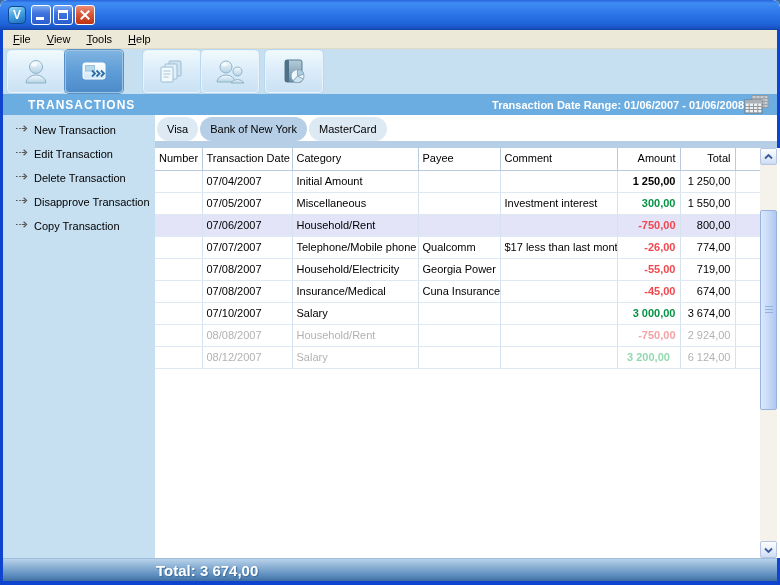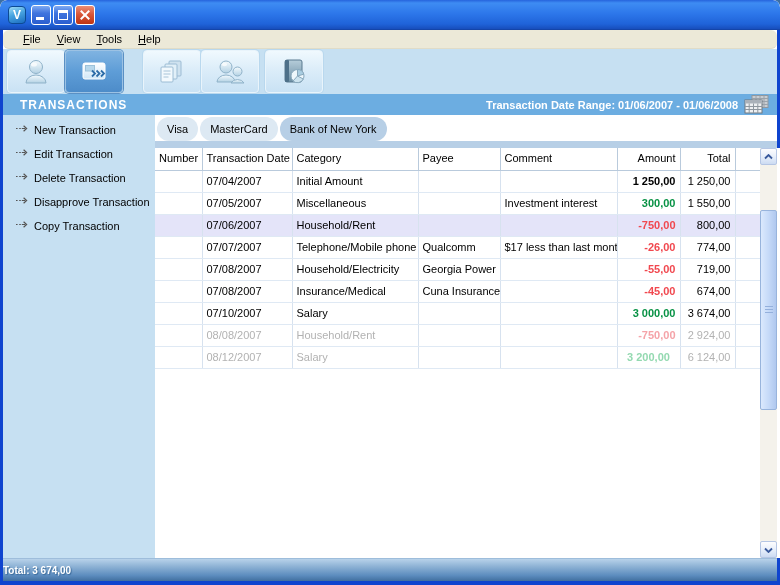--- a/index.html
+++ b/index.html
@@ -25,40 +25,40 @@
   .glyph-x:before,.glyph-x:after{content:"";position:absolute;left:5px;top:0;width:2px;height:12px;background:#fff;}
   .glyph-x:before{transform:rotate(45deg);}
   .glyph-x:after{transform:rotate(-45deg);}
 
   .frame-left{position:absolute;left:0;top:30px;width:3px;bottom:0;background:#0f44cf;}
   .frame-right{position:absolute;right:0;top:30px;width:3px;bottom:0;background:#0f44cf;}
   .frame-bottom{position:absolute;left:0;bottom:0;width:780px;height:4px;background:#0f44cf;}
 
   
   .menubar{position:absolute;left:3px;top:30px;width:774px;height:19px;background:#ece9d8;
-    display:flex;align-items:center;padding-left:12px;border-bottom:1px solid #e0dcc8;border-radius:6px;}
+    display:flex;align-items:center;padding-left:2px;border-bottom:1px solid #e0dcc8;}
   .menu-item{padding:2px 8px;cursor:default;}
   .menu-item u{text-decoration:underline;}
 
   
   .toolbar{position:absolute;left:3px;top:49px;width:774px;height:45px;background:#c6e0f2;
     display:flex;align-items:center;padding-left:4px;}
   .tbtn{width:58px;height:43px;border-radius:4px;display:flex;align-items:center;justify-content:center;
     background:linear-gradient(180deg,#f0f9fe 0%,#dcedf9 45%,#c9e2f4 100%);
     border:1px solid #e9f4fb;box-shadow:0 0 0 1px #b9d8ee;}
   .tbtn.selected{background:linear-gradient(180deg,#7fb3e1 0%,#5e9dd7 50%,#4d8cc9 100%);
     border:1px solid #9cc2e4;box-shadow:0 0 0 1px #5a90c4;}
   .tb-gap-lg{width:20px;}
   .tb-gap-sm{width:6px;}
 
   
   .section-strip{position:absolute;left:3px;top:94px;width:774px;height:21px;background:#6cade1;
-    display:flex;align-items:center;color:#fff;font-weight:bold;}
+    display:flex;align-items:center;color:#fff;font-weight:bold;padding-left:8px;}
   .section-title{font-size:12px;letter-spacing:1px;padding-left:17px;flex:1;}
-  .date-range{font-size:11px;margin-right:6px;}
+  .date-range{font-size:11px;}
   .cal-icon{width:26px;height:19px;margin-right:7px;}
 
   
   .main{position:absolute;left:3px;top:115px;width:774px;height:443px;background:#fff;}
   .sidebar{position:absolute;left:0;top:0;width:152px;height:443px;background:#c6e0f2;padding-top:9px;}
   .side-item{display:flex;align-items:flex-start;height:24px;padding-left:12px;cursor:default;}
   .side-item svg{margin-right:6px;flex:0 0 auto;}
 
   .content{position:absolute;left:152px;top:0;width:622px;height:443px;background:#fff;}
 
@@ -95,21 +95,21 @@
   .sb-down{bottom:0;}
   .sb-thumb{position:absolute;left:0;top:62px;width:17px;height:200px;border-radius:2px;border:1px solid #98b4dc;
     background:linear-gradient(90deg,#dbe9fd 0%,#c6daf8 50%,#b0c8ee 100%);}
   .sb-grip{position:absolute;left:4px;top:50%;margin-top:-4px;width:8px;height:8px;
     background:repeating-linear-gradient(180deg,#94b0dc 0px,#94b0dc 1px,transparent 1px,transparent 3px);}
 
   
   .statusbar{position:absolute;left:3px;top:558px;width:774px;height:23px;
     background:linear-gradient(180deg,#b8d2ea 0%,#8cb1d4 35%,#5c8cbe 75%,#416f9f 100%);
     border-top:1px solid #9ebddb;display:flex;align-items:center;}
-  .status-total{color:#fff;font-weight:bold;font-size:10px;text-shadow:1px 1px 1px #3a6a9a;}
+  .status-total{color:#fff;font-weight:bold;font-size:15px;padding-left:153px;text-shadow:1px 1px 1px #3a6a9a;}
 </style>
 </head>
 <body>
 
 <div class="window">
 
   <div class="titlebar">
     <div class="title-icon">V</div>
     <div class="winbtns">
       <div class="winbtn">
@@ -252,22 +252,22 @@
             <path d="M1 4.5 h1.6 M4.2 4.5 h1.6 M6.8 4.5 h3.4" stroke="#555" stroke-width="1.2" fill="none"></path>
             <path d="M8.6 1.8 L11.6 4.5 L8.6 7.2" fill="none" stroke="#555" stroke-width="1.2"></path>
           </svg>
         <span>Copy Transaction</span>
       </div>
     </div>
 
     <div class="content">
       <div class="tabrow">
         <div class="tab">Visa</div>
+        <div class="tab selected">Bank of New York</div>
         <div class="tab">MasterCard</div>
-        <div class="tab selected">Bank of New York</div>
       </div>
       <div class="substrip"></div>
 
       <div class="tablewrap">
         <table>
           <colgroup>
               <col style="width: 47px;">
               <col style="width: 90px;">
               <col style="width: 126px;">
               <col style="width: 82px;">

